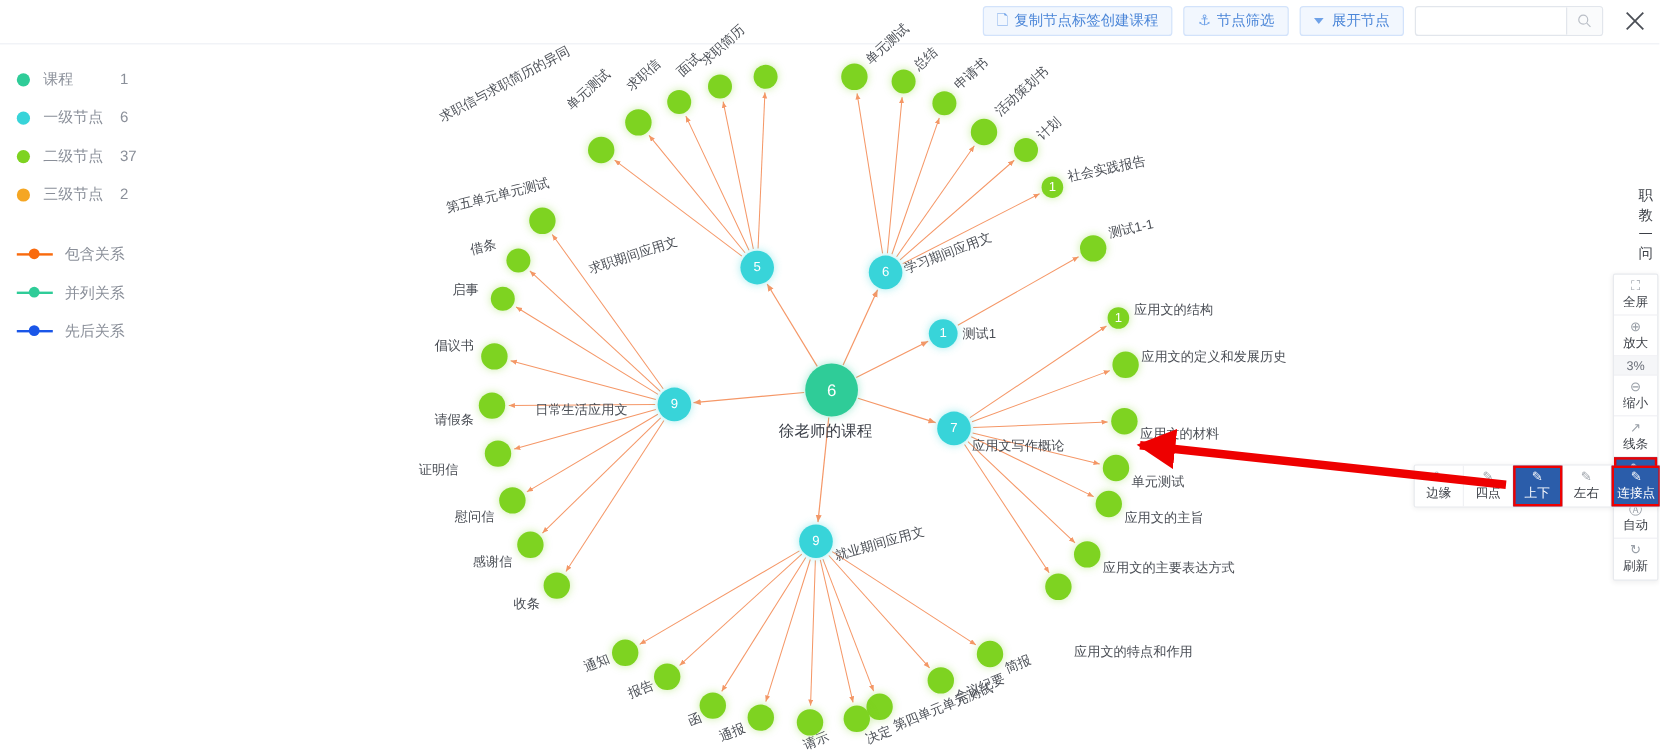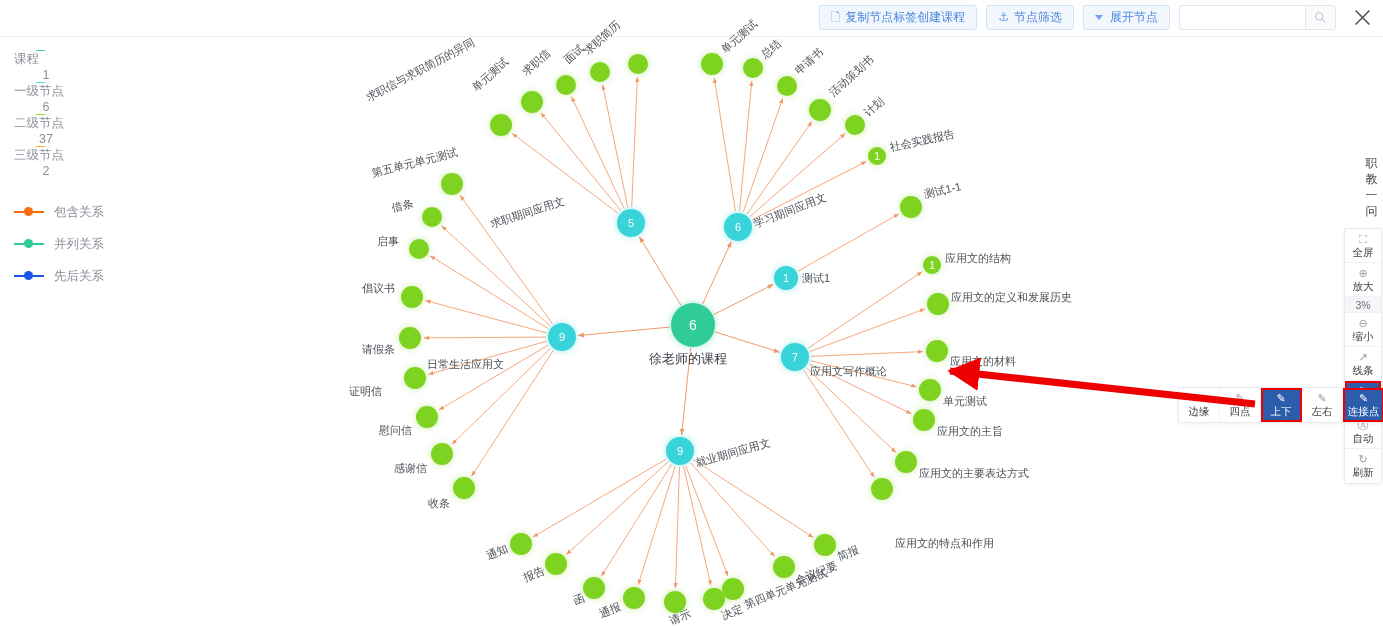--- a/index.html
+++ b/index.html
@@ -52,21 +52,21 @@
     cursor:pointer;
   }
   .close-x {
     margin-left:4px; width:26px;height:26px;
     display:flex;align-items:center;justify-content:center;
     font-size:21px; color:#555; cursor:pointer; font-weight:300;
   }
 
   
   .legend { position:absolute; left:14px; top:50px; }
-  .lg-row { display:flex; align-items:center; height:32px;flex-direction:column; }
+  .lg-row { display:flex; align-items:center; height:32px; }
   .lg-dot { width:11px;height:11px;border-radius:50%; margin-right:11px; }
   .lg-label { font-size:12.5px; color:#8a8f99; width:64px; white-space:nowrap; }
   .lg-count { font-size:12.5px; color:#8a8f99; text-align:left; }
 
   .legend2 { position:absolute; left:14px; top:196px; }
   .lg2-row { display:flex; align-items:center; height:32px; }
   .lg2-mark { width:30px; height:12px; margin-right:10px; position:relative; }
   .lg2-line { position:absolute; left:0; top:5px; width:30px; height:2px; }
   .lg2-knob { position:absolute; left:10px; top:1px; width:9px;height:9px;border-radius:50%; }
   .lg2-label { font-size:12.5px; color:#8a8f99; white-space:nowrap; }
@@ -294,21 +294,21 @@
           <span>1</span>
         </div>
         <div class="nlabel" style="left: 802px; top: 234px;">测试1</div>
         <div class="node c-l1" style="left: 781px; top: 306px; width: 28px; height: 28px;">
           <span>7</span>
         </div>
         <div class="nlabel" style="left: 810px; top: 327px;">应用文写作概论</div>
         <div class="node c-l1" style="left: 548px; top: 286px; width: 28px; height: 28px;">
           <span>9</span>
         </div>
-        <div class="nlabel" style="left: 427px; top: 297px; margin-top: 23px;">日常生活应用文</div>
+        <div class="nlabel" style="left: 446px; top: 297px;">日常生活应用文</div>
         <div class="node c-l1" style="left: 666px; top: 400px; width: 28px; height: 28px;">
           <span>9</span>
         </div>
         <div class="nlabel" style="left: 696px; top: 419px; transform: rotate(-16deg);">就业期间应用文</div>
         <div class="node c-l2" style="left: 628px; top: 17px; width: 20px; height: 20px;"></div>
         <div class="nlabel" style="left: 586px; top: 8px; transform: rotate(-42deg);">求职简历</div>
         <div class="node c-l2" style="left: 590px; top: 25px; width: 20px; height: 20px;"></div>
         <div class="nlabel" style="left: 566px; top: 17px; transform: rotate(-42deg);">面试</div>
         <div class="node c-l2" style="left: 556px; top: 38px; width: 20px; height: 20px;"></div>
         <div class="nlabel" style="left: 524px; top: 29px; transform: rotate(-42deg);">求职信</div>

